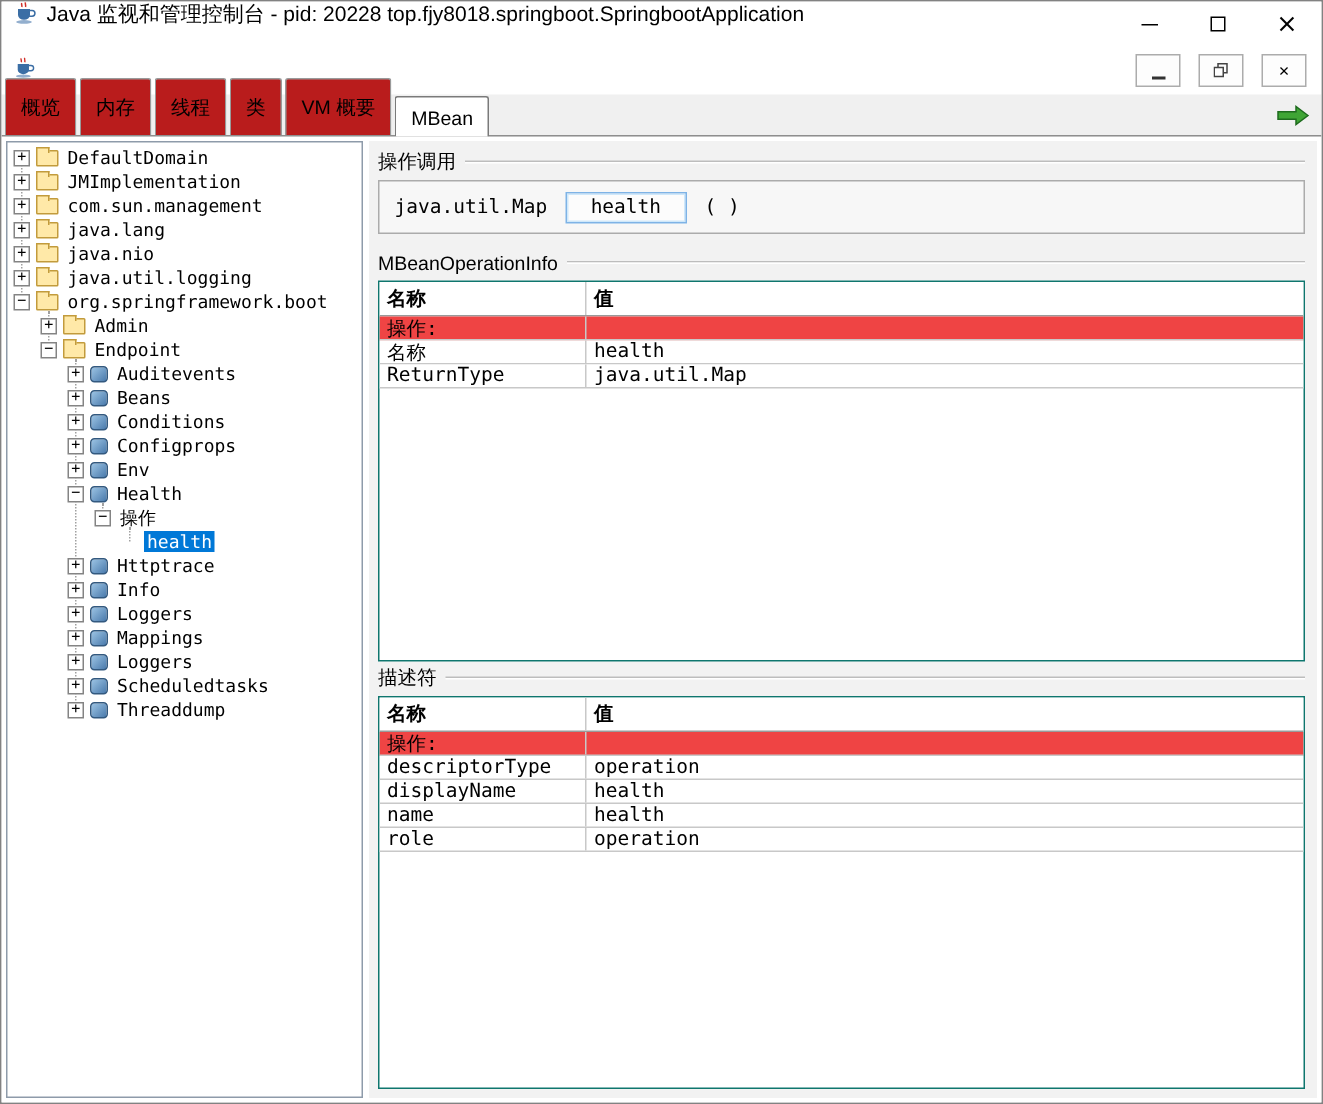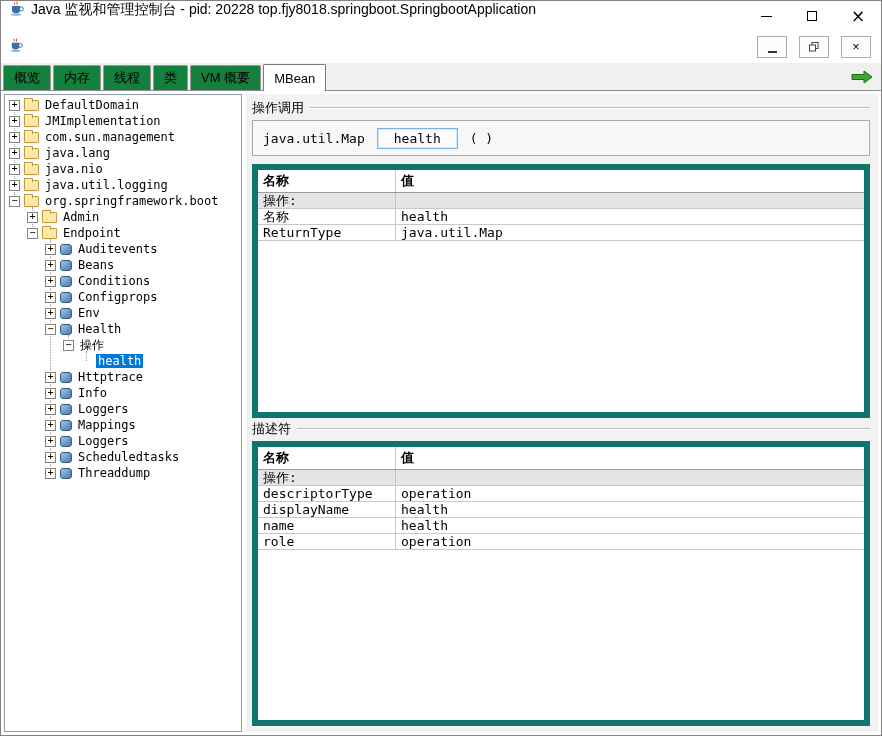--- a/index.html
+++ b/index.html
@@ -25,21 +25,21 @@
   .menu-item u { text-decoration:underline; }
   .mdi-controls { margin-left:auto; display:flex; gap:12px; padding-right:2px; }
   .mbtn { width:30px; height:22px; border:1px solid #ACACAC; background:#FDFDFD;
           display:flex; align-items:center; justify-content:center; font-size:12px; }
   .glyph-underscore { width:9px; height:2px; background:#333; margin-top:10px; }
 
   
   .tabbar { height:28px; flex:0 0 28px; background:#F0F0F0; border-bottom:1px solid #8E8E8E;
             display:flex; align-items:flex-end; padding:0 2px; position:relative; }
   .tabs { display:flex; align-items:flex-end; }
-  .tab { border:1px solid #9A9A9A; border-bottom:none; background:#15803d; height:25px;
+  .tab { border:1px solid #9A9A9A; border-bottom:none; background:#b91c1c; height:38px;
          display:flex; align-items:center; padding:0 10px; font-size:13px; margin-right:2px;
          border-radius:2px 2px 0 0; cursor:default; }
   .tab.selected { background:#fff; height:27px; margin-bottom:-1px; border-color:#7A7A7A; position:relative; z-index:2; }
   .status-arrow { position:absolute; right:8px; top:7px; }
 
   
   .main { flex:1; min-height:0; display:flex; padding:3px; background:#fff; }
 
   .tree-panel { flex:0 0 238px; width:238px; border:1px solid #8E9BAA; background:#fff;
                 position:relative; overflow:hidden; }
@@ -65,31 +65,31 @@
   .section-header { height:18px; flex:0 0 18px; margin:2px 0 3px; display:flex; align-items:center; }
   .section-title { padding-right:6px; white-space:nowrap; }
   .section-rule { flex:1; height:2px; border-top:1px solid #BDBDBD; border-bottom:1px solid #FFF; }
 
   .op-box { height:36px; flex:0 0 36px; border:1px solid #ABABAB; background:#F7F7F7;
             display:flex; align-items:center; padding:0 10px; gap:12px; margin-bottom:8px; }
   .mono { font-family:"DejaVu Sans Mono",monospace; font-size:13px; }
   .op-button { font-family:"DejaVu Sans Mono",monospace; font-size:13px; padding:2px 16px;
                background:#FCFCFC; border:1px solid #7EB3E6; box-shadow:0 0 0 1px #CFE8FA inset; cursor:pointer; }
 
-  .data-table { background:#fff; border:6px solid #0f766e; overflow:hidden;
+  .data-table { background:#fff; border:1px solid #0f766e; overflow:hidden;
                 font-family:"DejaVu Sans Mono",monospace; font-size:13px; }
   #op-table { height:254px; flex:0 0 254px; }
   #desc-table { flex:1; min-height:0; }
   .thead { display:flex; height:23px; border-bottom:1px solid #9A9A9A;
            font-family:"Liberation Sans",sans-serif; font-weight:bold; font-size:13px; background:#fff; }
   .th, .td { display:flex; align-items:center; padding:0 5px; overflow:hidden; white-space:nowrap; }
   .c1 { width:138px; flex:0 0 138px; border-right:1px solid #C8C8C8; }
   .c2 { flex:1; min-width:0; }
   .trow { display:flex; height:16px; border-bottom:1px solid #C8C8C8; background:#fff; }
-  .trow.section-row { background:#e5e5e5; }
+  .trow.section-row { background:#ef4444; }
 </style>
 </head>
 <body>
 
 <div class="window">
 
   <div class="titlebar">
     <span>
       <svg width="16" height="16" viewBox="0 0 16 16">
         <path d="M5.5 1 C5 2 6 2.6 5.5 3.7" stroke="#D1302A" stroke-width="1" fill="none"></path>
@@ -290,20 +290,24 @@
       <div class="section-header">
         <span class="section-title">操作调用</span>
         <span class="section-rule"></span>
       </div>
       <div class="op-box">
         <span class="mono">java.util.Map</span>
         <button class="op-button">health</button>
         <span class="mono">( )</span>
       </div>
 
+      <div class="section-header">
+        <span class="section-title">MBeanOperationInfo</span>
+        <span class="section-rule"></span>
+      </div>
       <div class="data-table" id="op-table">
           <div class="thead">
             <div class="th c1">名称</div>
             <div class="th c2">值</div>
           </div>
           <div class="trow section-row">
             <div class="td c1">操作:</div>
             <div class="td c2"></div>
           </div>
           <div class="trow">

